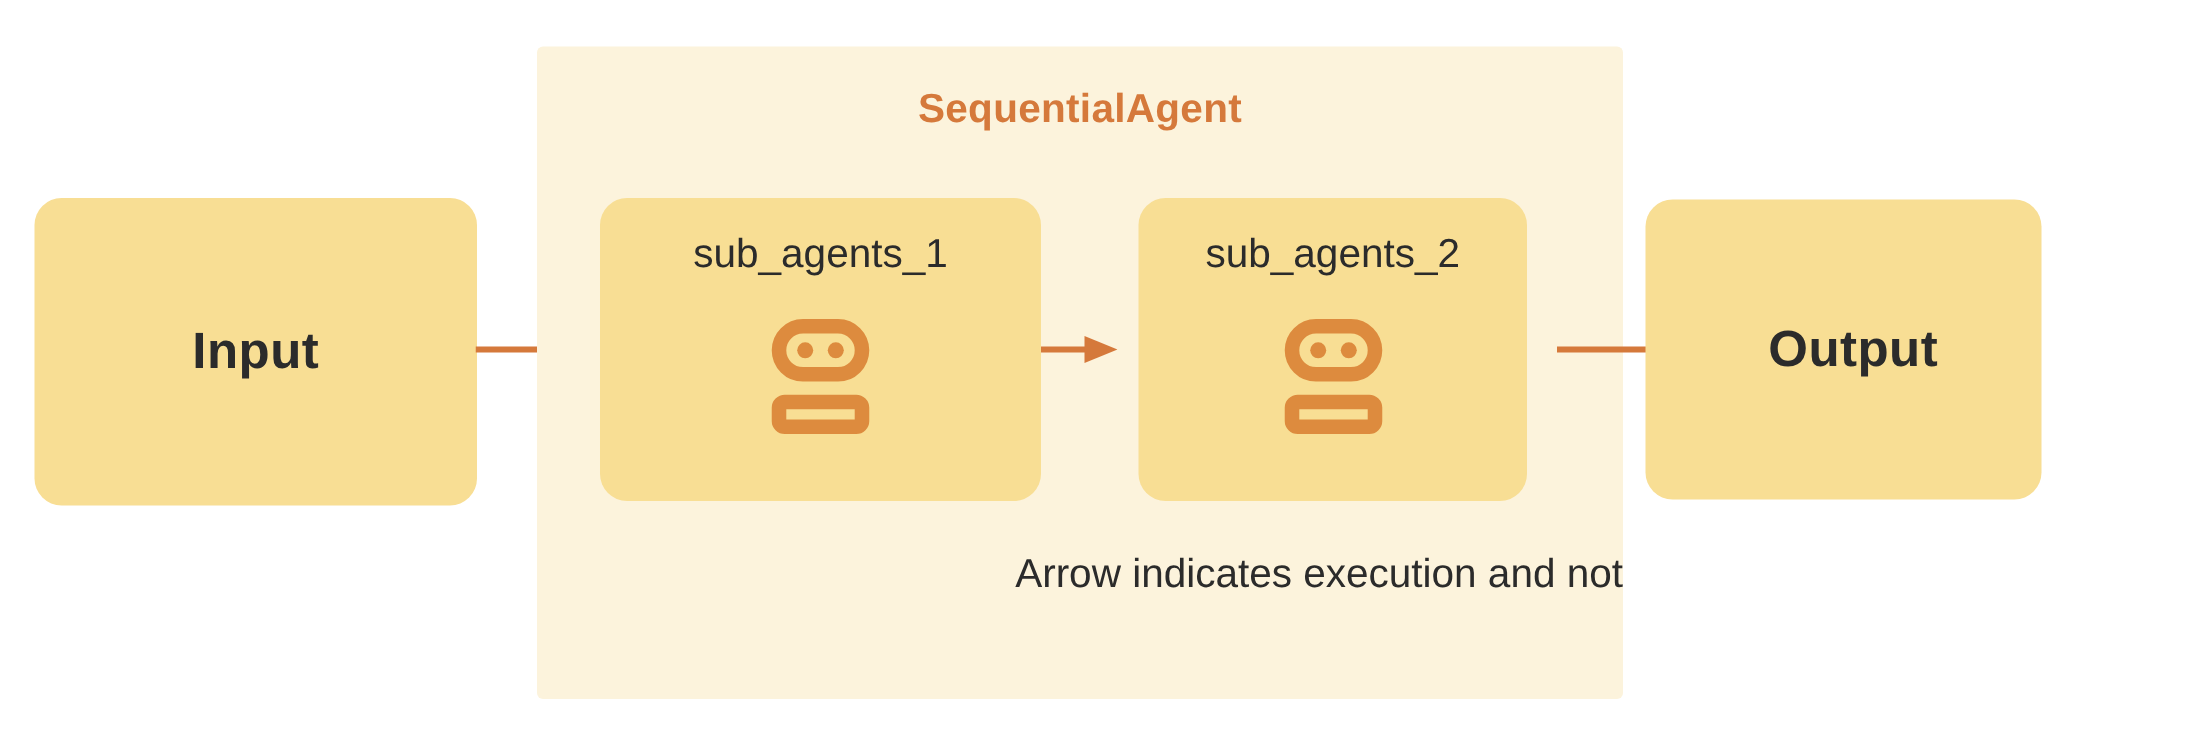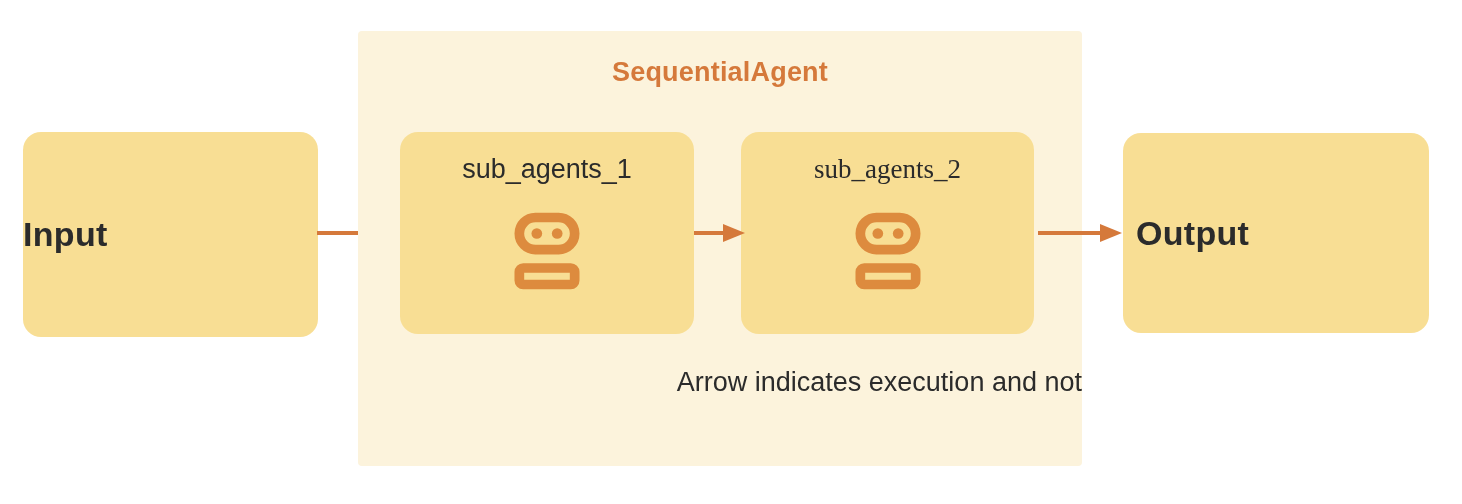--- a/index.html
+++ b/index.html
@@ -44,40 +44,40 @@
 
   
   .node {
     position: absolute;
     background: var(--node-fill);
     border-radius: 18px;
   }
   .io-node {
     display: flex;
     align-items: center;
-    justify-content: flex-start;
+    justify-content: center;
   }
   .io-label {
     font-size: 34px;
     font-weight: 700;
     color: var(--text-dark);
     letter-spacing: 0.3px;
   }
   .node-input  { left: 23px;   top: 132px; width: 295px; height: 205px; }
-  .node-output { left: 1123px; top: 133px; width: 306px; height: 200px; padding-left: 13px; }
+  .node-output { left: 1097px; top: 133px; width: 264px; height: 200px; padding-left: 13px; }
 
   
   .sub-node {
     display: flex;
     flex-direction: column;
     align-items: center;
     padding-top: 20px;
   }
   .sub-node.sub1 { left: 42px;  top: 101px; width: 294px; height: 202px; }
-  .sub-node.sub2 { left: 383px; top: 101px; width: 293px; height: 202px; font-family: Liberation Serif, serif; }
+  .sub-node.sub2 { left: 401px; top: 101px; width: 259px; height: 202px; }
   .sub-label {
     font-size: 27px;
     font-weight: 400;
     line-height: 34px;
     color: var(--text-dark);
   }
   .robot {
     margin-top: 26px;
     color: var(--icon-orange);
   }

